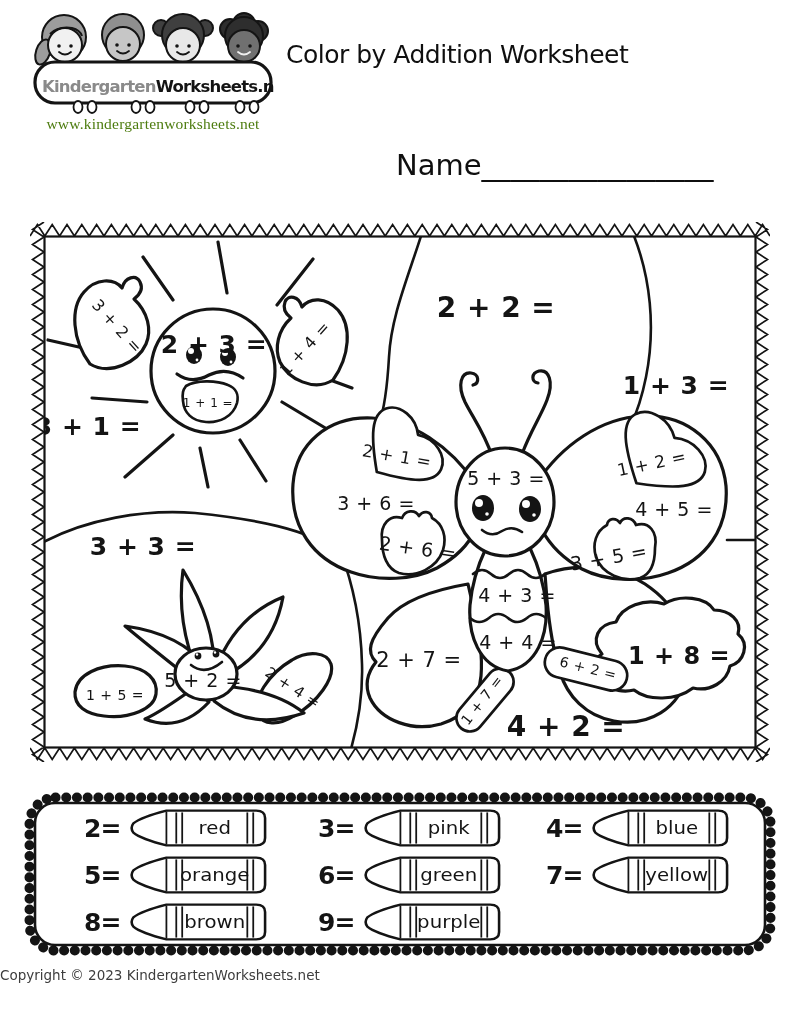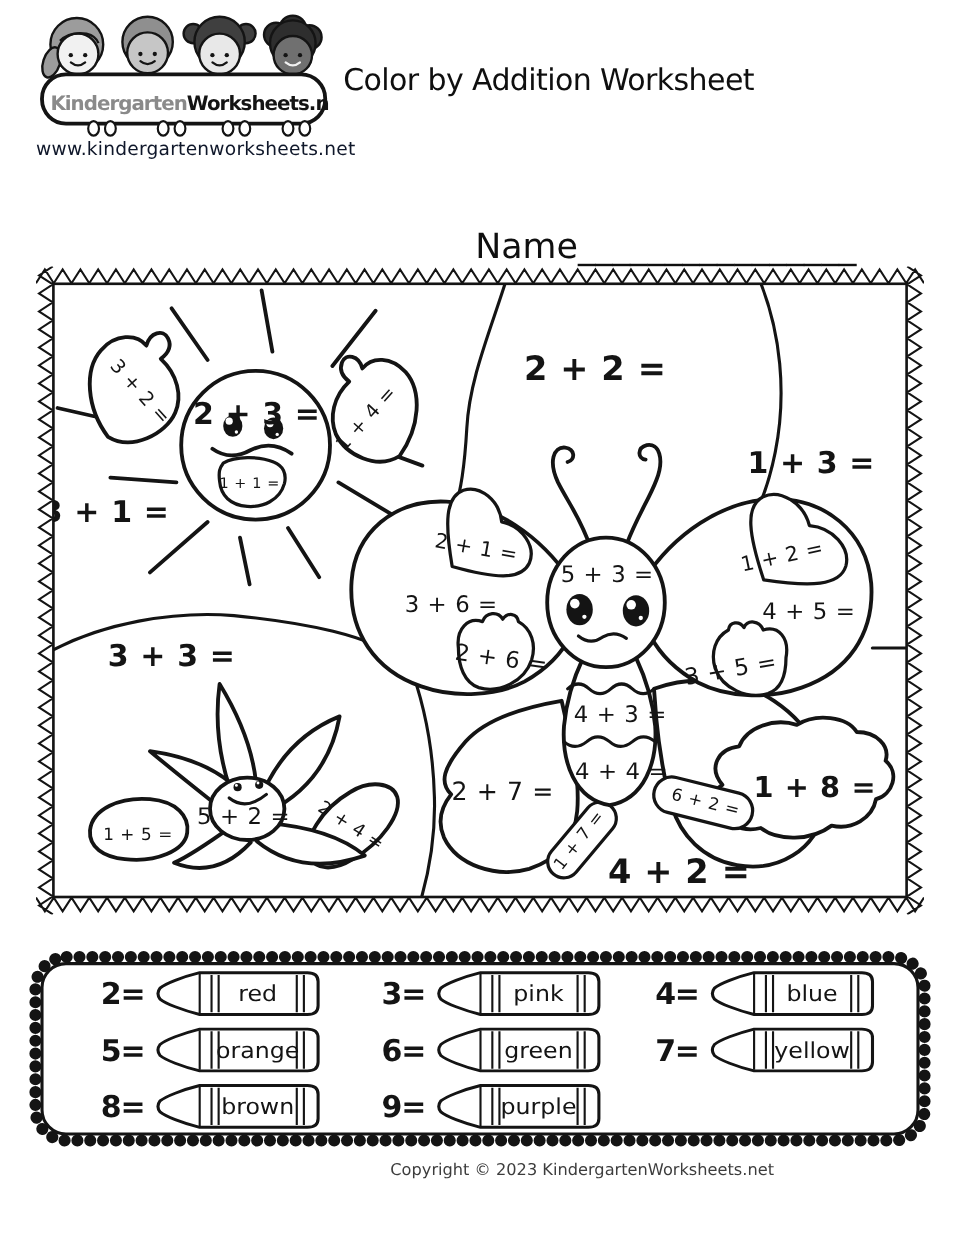--- a/index.html
+++ b/index.html
@@ -1,43 +1,43 @@
 <!DOCTYPE html>
 <html><head>
 <meta charset="utf-8">
 <style>
   html,body{margin:0;padding:0;background:#fff;}
   body{width:800px;height:1035px;position:relative;font-family:"DejaVu Sans",sans-serif;color:#141414;overflow:hidden;}
   svg{display:block;}
   .abs{position:absolute;}
   
-  #page-title{left:286px;top:52px;width:390px;font-size:25px;letter-spacing:-0.5px;color:#0f0f0f;white-space:nowrap;}
-  #logo-url{left:30px;top:115px;width:246px;text-align:center;font-size:15.5px;color:#0f172a;letter-spacing:0.2px;}
-  #name-row{left:396px;top:148px;font-size:29px;color:#0f0f0f;white-space:nowrap;margin-top:40px;}
+  #page-title{left:286px;top:40px;width:390px;font-size:25px;letter-spacing:-0.5px;color:#0f0f0f;white-space:nowrap;}
+  #logo-url{left:30px;top:115px;width:246px;text-align:center;font-size:15.5px;color:#4d7c0f;letter-spacing:0.2px;font-family:Liberation Serif, serif;}
+  #name-row{left:396px;top:148px;font-size:29px;color:#0f0f0f;white-space:nowrap;}
   
   #picture-svg{left:30px;top:222px;}
   .ln{fill:none;stroke:#141414;stroke-width:2.6;stroke-linecap:round;}
   .ln3{fill:none;stroke:#141414;stroke-width:3.2;stroke-linecap:round;}
   .shape{fill:#ffffff;stroke:#141414;stroke-width:3.2;stroke-linejoin:round;}
   .shape2{fill:#ffffff;stroke:#141414;stroke-width:2.7;stroke-linejoin:round;}
   .prob{font-family:"DejaVu Sans",sans-serif;fill:#141414;letter-spacing:0.5px;}
   
   #key-box{left:22px;top:790px;width:756px;height:168px;}
   #key-grid{position:absolute;left:13px;top:13px;width:730px;height:142px;display:grid;
     grid-template-columns:283px 228px 1fr;grid-template-rows:repeat(3,44px);row-gap:3px;
     padding-top:3px;box-sizing:border-box;align-items:center;}
   .key-cell{display:flex;align-items:center;}
   .key-cell.c0{padding-left:49px;}
   .key-cell.c2{padding-left:0px;}
   .key-num{font-size:25px;font-weight:700;letter-spacing:-1px;margin-right:3px;color:#141414;}
   .crayon .ln{stroke-width:2.6;}
   .crayon .ln2{fill:none;stroke:#141414;stroke-width:1.8;}
   .crayon-label{font-family:"DejaVu Sans",sans-serif;font-size:20px;fill:#141414;}
   
-  #footer{left:0;top:966px;width:633px;text-align:right;font-size:13.5px;color:#3d3d3d;line-height:1.45;padding-left:12px;}
+  #footer{left:0;top:966px;width:633px;text-align:left;font-size:13.5px;color:#3d3d3d;line-height:1.45;}
 </style>
 </head>
 <body>
 
 <svg class="abs" id="logo-svg" style="left:32px;top:6px;" width="242" height="110" viewBox="0 0 242 110">
 
   <g>
     <circle cx="32" cy="31" r="22" fill="#9c9c9c" stroke="#141414" stroke-width="2"></circle>
     <ellipse cx="11" cy="46" rx="7" ry="13" transform="rotate(18 11 46)" fill="#9c9c9c" stroke="#141414" stroke-width="2"></ellipse>
     <circle cx="33" cy="39" r="17" fill="#f1f1f1" stroke="#141414" stroke-width="2"></circle>

